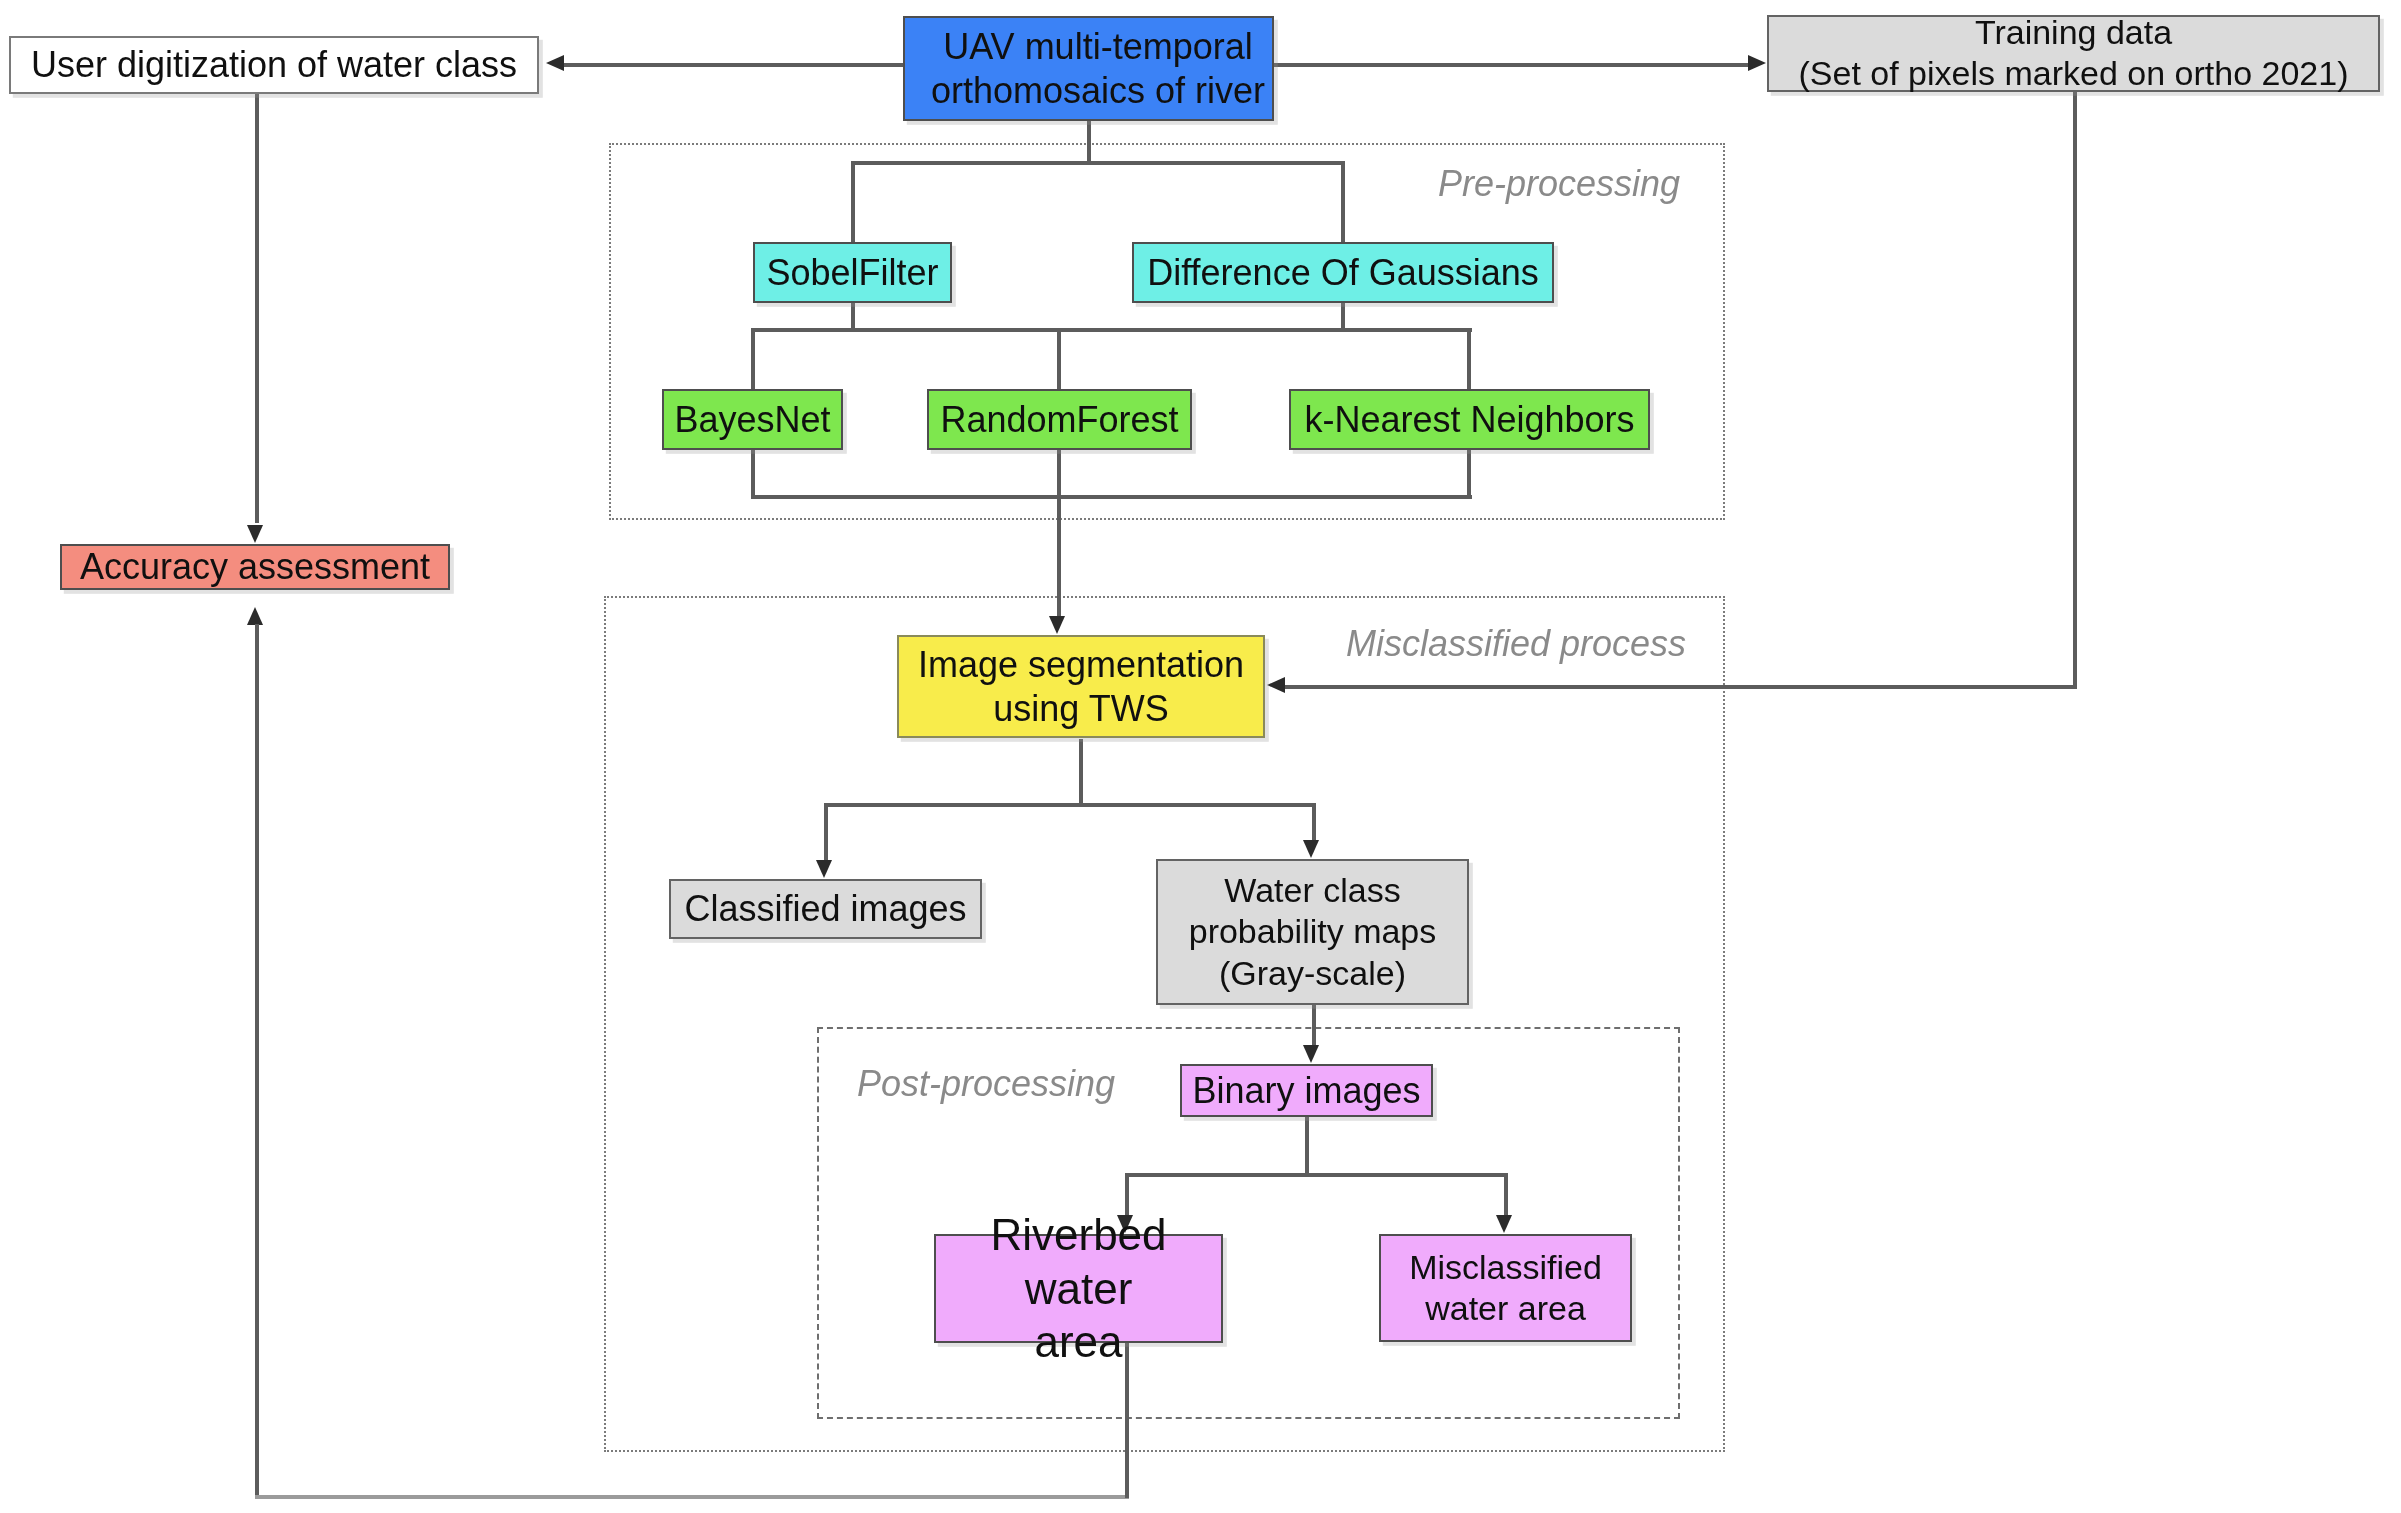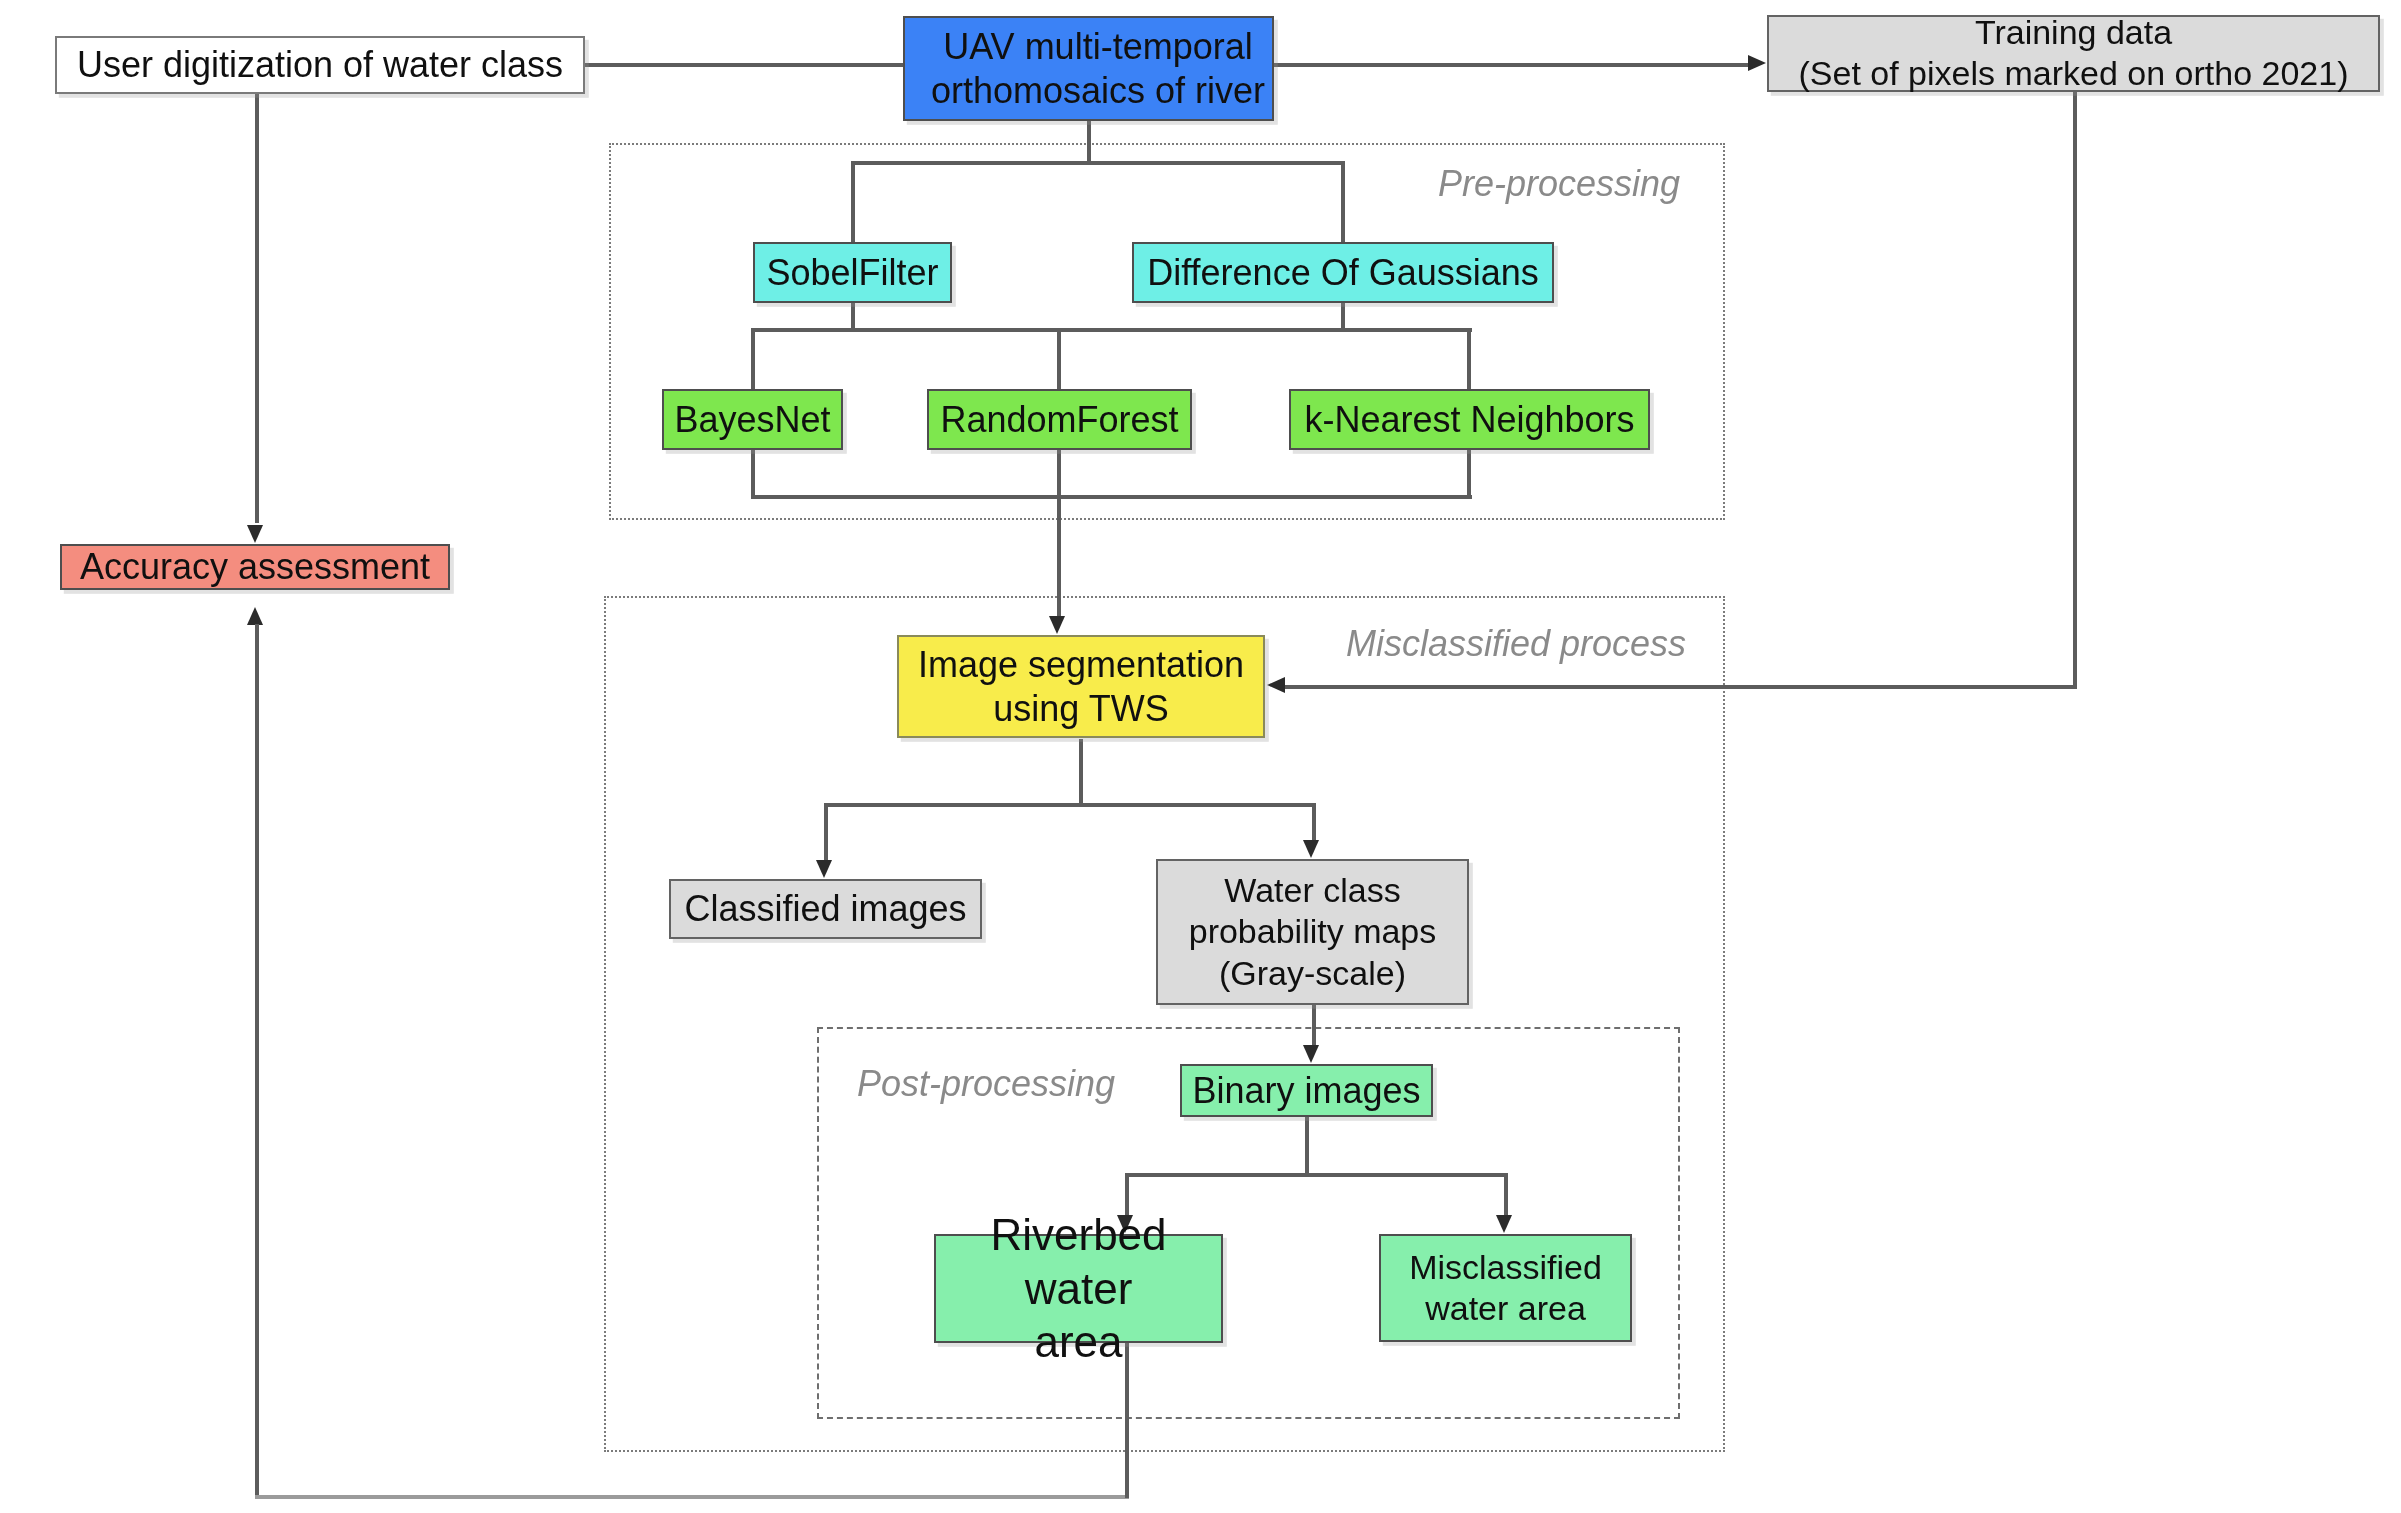--- a/index.html
+++ b/index.html
@@ -12,28 +12,28 @@
     overflow:hidden;
   }
   .node{
     position:absolute;box-sizing:border-box;
     display:flex;align-items:center;justify-content:center;
     text-align:center;white-space:pre-line;
     color:#101010;border:2.5px solid #4e4e4e;
     line-height:1.22;
     box-shadow:3.8px 3.8px 0 rgba(150,150,150,0.28);
   }
-  .fill-white{background:#FFFFFF;border-color:#7a7a7a;margin-left:46px;}
+  .fill-white{background:#FFFFFF;border-color:#7a7a7a;}
   .fill-pink{background:#3b82f6;padding-left:19px;}
   .fill-cyan{background:#6EEFE6;}
   .fill-green{background:#7EE74E;}
   .fill-yellow{background:#F8EC4B;border-color:#8a8a5a;}
   .fill-salmon{background:#F48D7F;}
   .fill-gray{background:#DBDBDB;border-color:#636363;}
-  .fill-mint{background:#86efac;}
+  .fill-mint{background:#f0abfc;}
   .group{position:absolute;box-sizing:border-box;border:2.5px dotted #7b7b7b;background:transparent;}
   .group.dashed{border-style:dashed;border-color:#6e6e6e;}
   .group-label{
     position:absolute;font-style:italic;color:#8a8a8a;
     font-size:36px;line-height:1.1;
   }
   .h-line,.v-line{position:absolute;background:#5c5c5c;}
   .h-line{height:3.8px;}
   .v-line{width:3.8px;}
   .h-line.light{background:#9b9b9b;}

